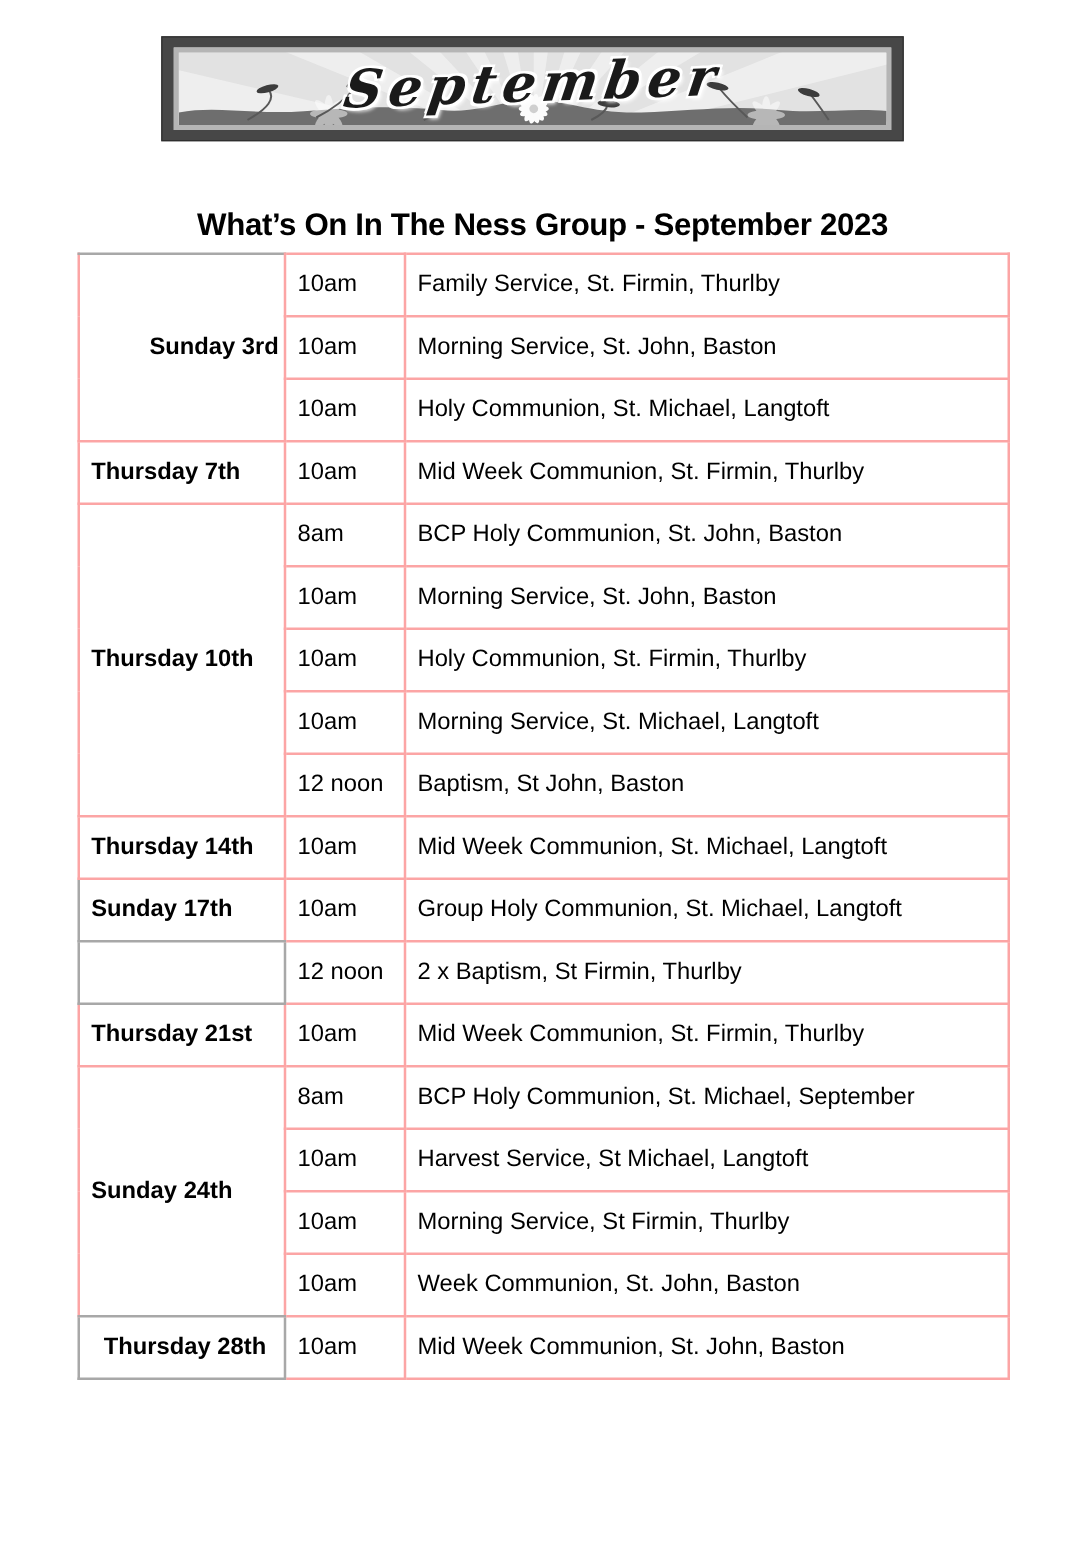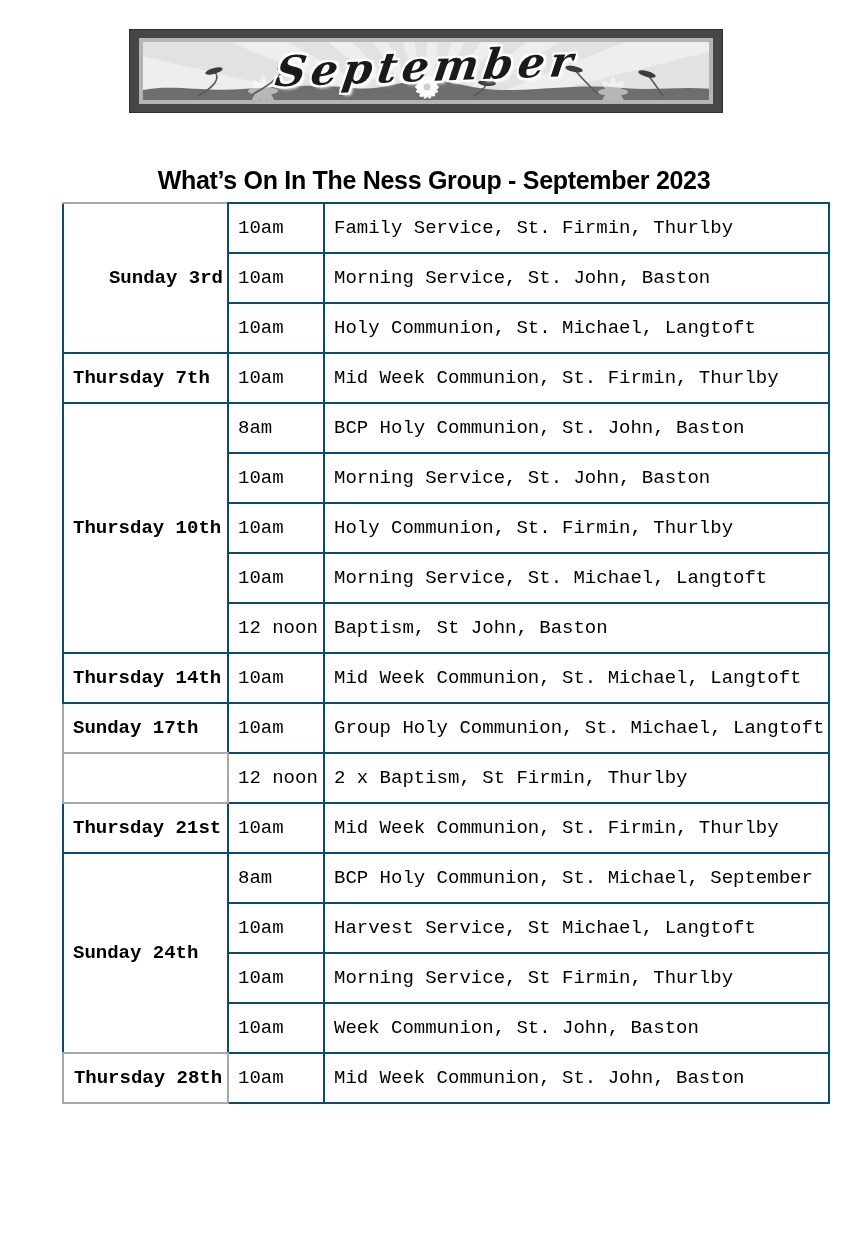--- a/index.html
+++ b/index.html
@@ -35,25 +35,25 @@
     position:absolute; top:142px; left:0; width:100%;
     text-align:center; font-size:25px; font-weight:bold; letter-spacing:-0.3px;margin-top:24px;
   }
 
   
   table.sched {
     position:absolute; left:62px; top:202px;
     border-collapse:collapse; table-layout:fixed;
   }
   table.sched td {
-    border:2px solid #0c4a6e;
+    border:2px solid #fca5a5;
     font-size:19px; line-height:24px;
     vertical-align:middle;
     padding:0 4px 0 9px;
-    overflow:hidden; white-space:nowrap;font-family:Liberation Mono, monospace;
+    overflow:hidden; white-space:nowrap;
   }
   table.sched tr { height:50px; }
   td.day {
     font-weight:bold; vertical-align:top; padding-top:12px; padding-left:7px;
   }
   
   .gt { border-top-color:#a8a8a8 !important;text-align:right; }
   .gb { border-bottom-color:#a8a8a8 !important; }
   .gl { border-left-color:#a8a8a8 !important; }
   .gr { border-right-color:#a8a8a8 !important;text-align:center; }

